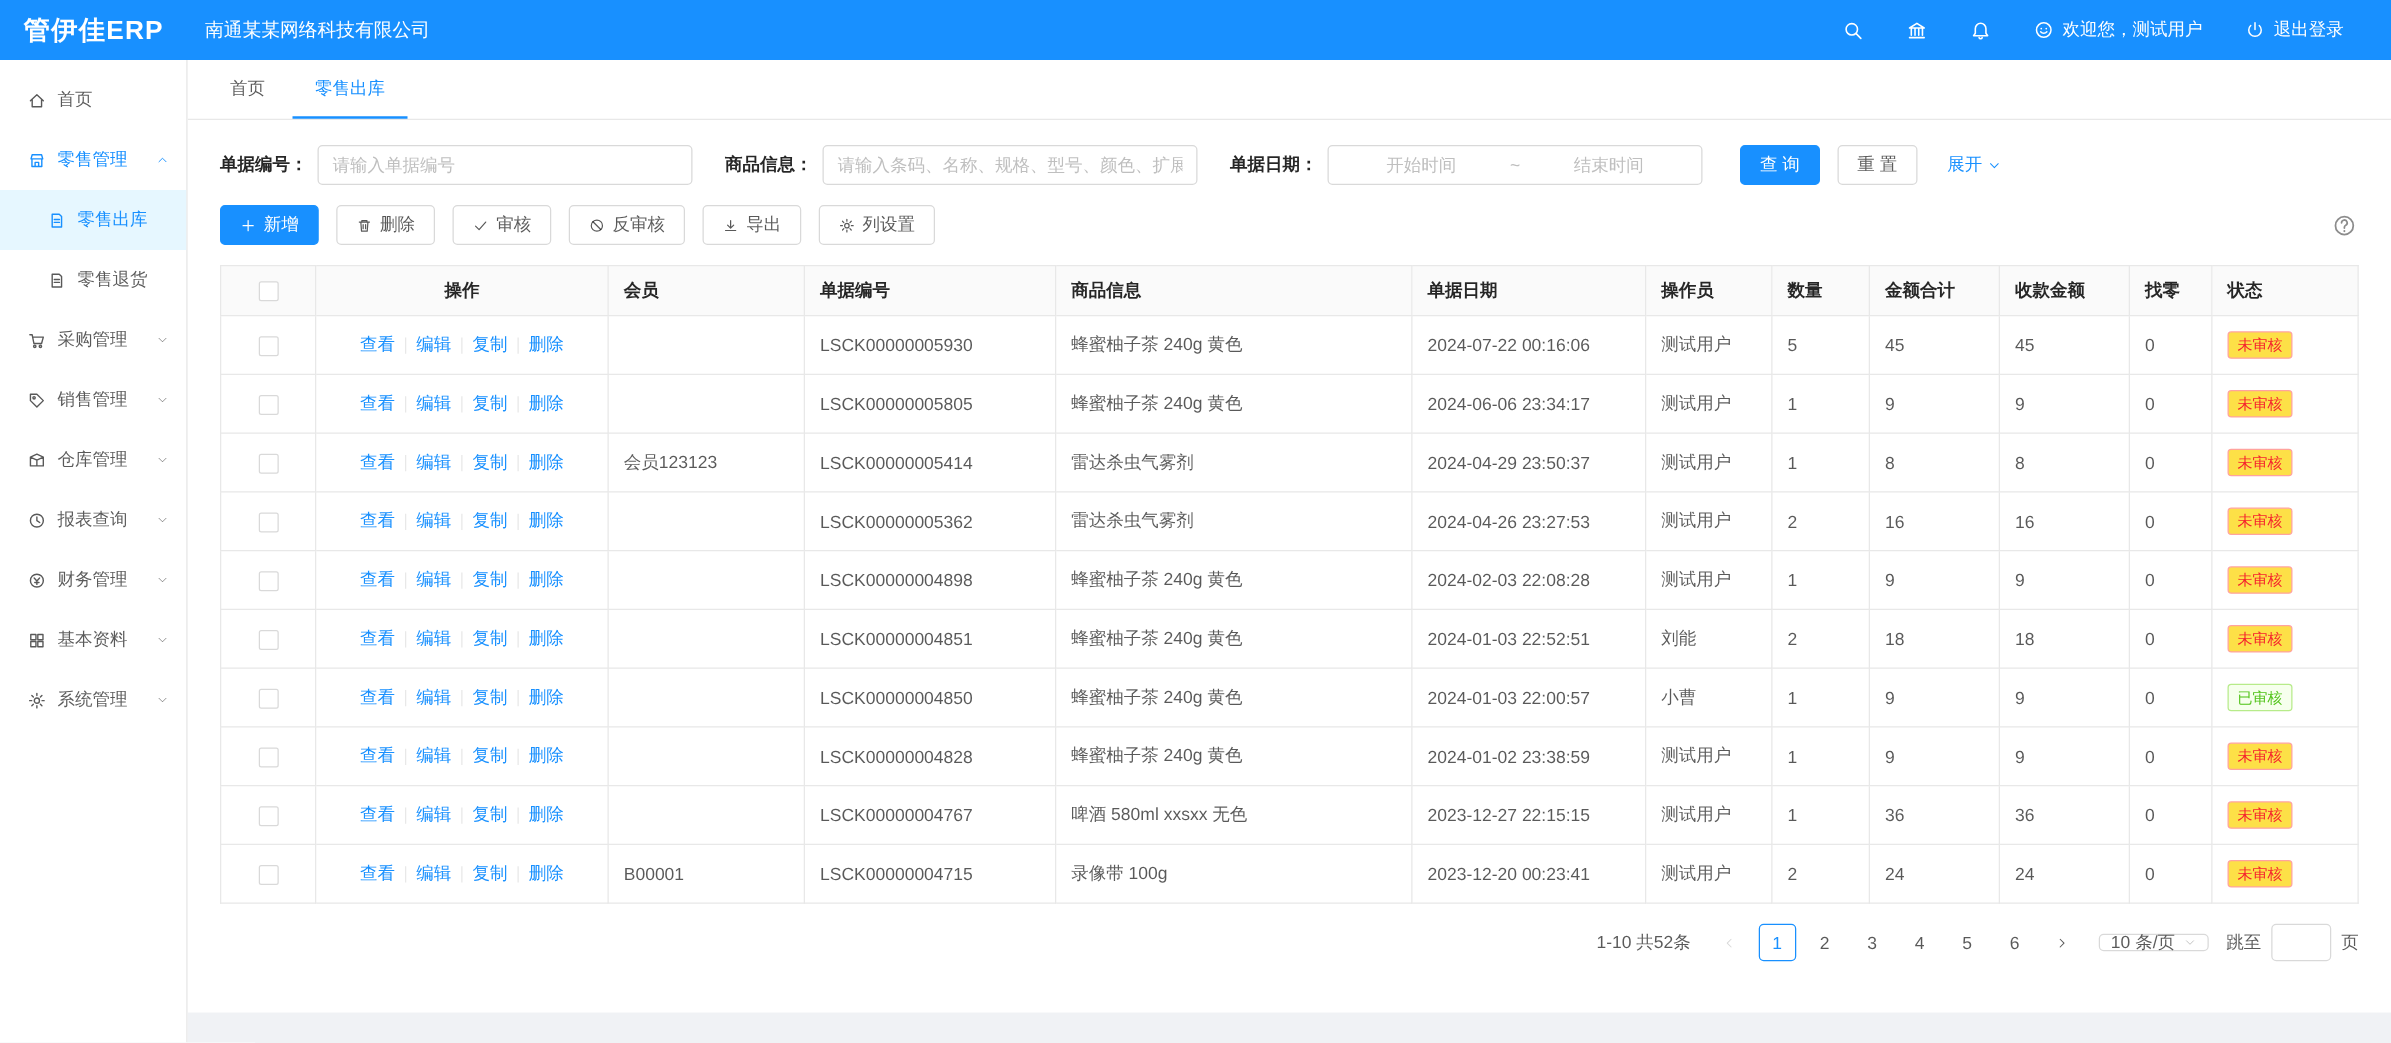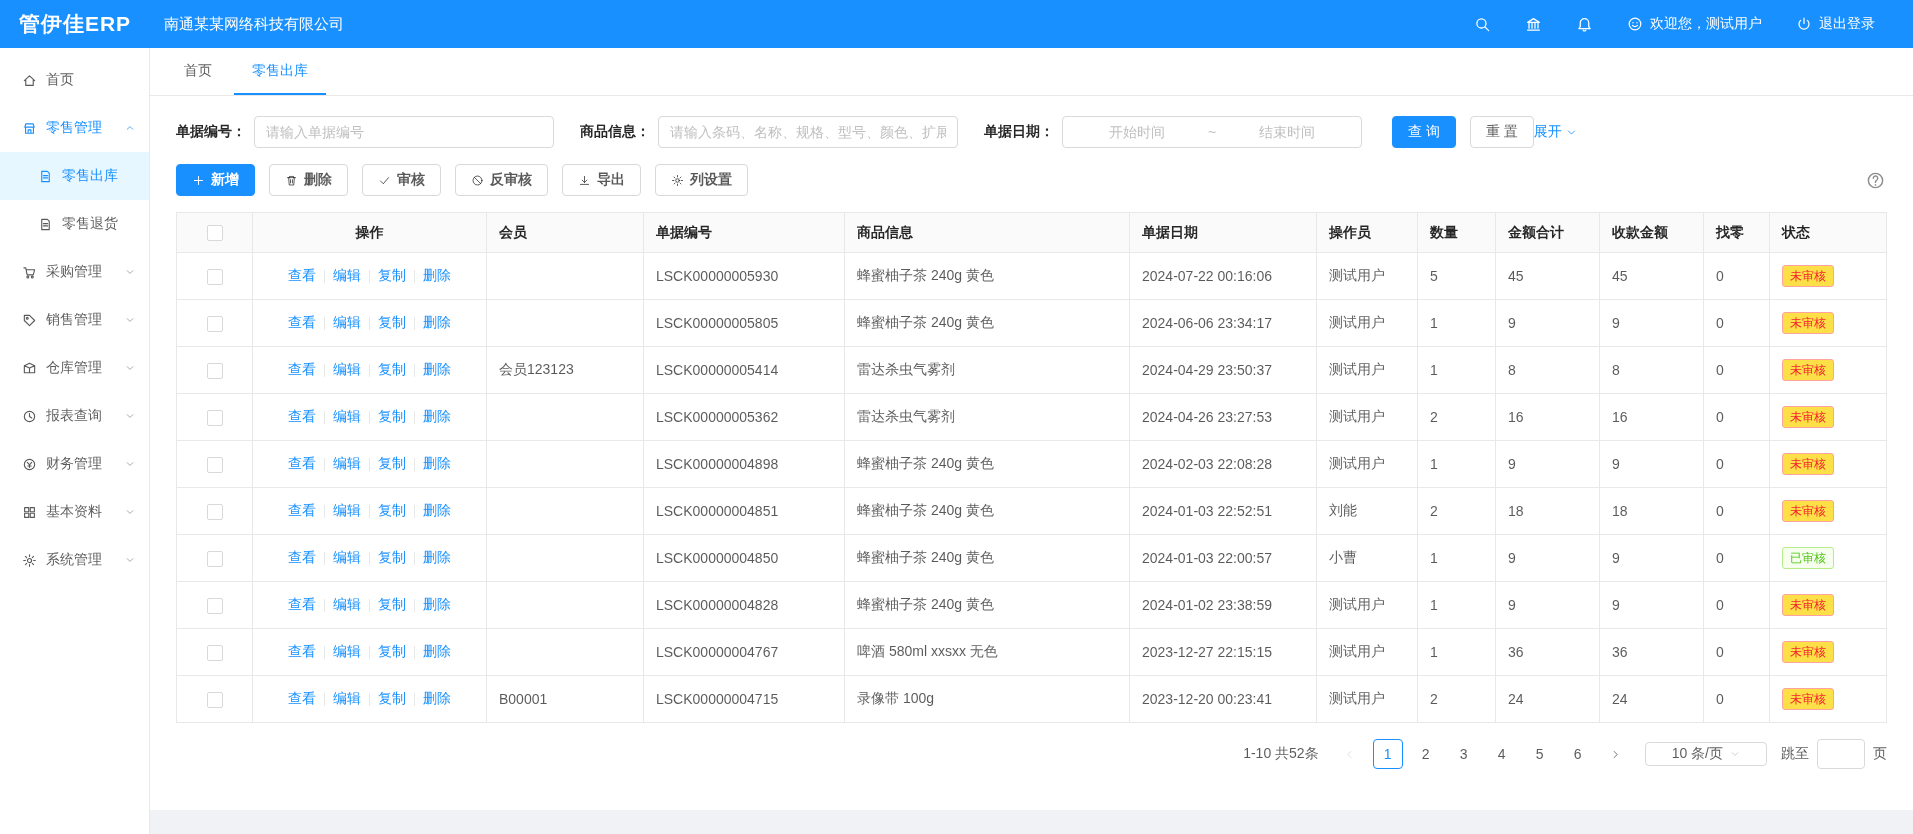--- a/index.html
+++ b/index.html
@@ -59,27 +59,27 @@
   .range-in { border:none; outline:none; flex:1; min-width:0; text-align:center; font-size:14px;
     font-family:inherit; color:rgba(0,0,0,0.65); }
   .range-in::placeholder { color:#bfbfbf; }
   .range-sep { color:#bfbfbf; padding:0 8px; }
   .btn { height:32px; padding:0 15px; border:1px solid #d9d9d9; border-radius:4px; background:#fff;
     color:rgba(0,0,0,0.65); font-size:14px; cursor:pointer; display:inline-flex; align-items:center;
     font-family:inherit; white-space:nowrap; }
   .btn.primary { background:#1890ff; border-color:#1890ff; color:#fff; }
   .filters .btn.primary { margin-left:4px; }
   .filters .btn + .btn { margin-left:14px; }
-  .expand { color:#1890ff; display:inline-flex; align-items:center; margin-left:0; cursor:pointer; white-space:nowrap; }
+  .expand { color:#1890ff; display:inline-flex; align-items:center; margin-left:24px; cursor:pointer; white-space:nowrap; }
   .expand .cicon { display:inline-flex; margin-left:4px; }
   .expand .cicon svg { width:11px; height:11px; }
 
   
   .toolbar { display:flex; align-items:center; margin-top:16px; position:relative; }
-  .toolbar .btn { margin-right:14px;font-weight:bold; }
+  .toolbar .btn { margin-right:14px; }
   .bicon { display:inline-flex; margin-right:6px; }
   .bicon svg { width:13px; height:13px; }
   .help { margin-left:auto; margin-right:2px; display:inline-flex; color:rgba(0,0,0,0.45); cursor:pointer; }
   .help svg { width:19px; height:19px; }
 
   
   table.grid { width:100%; border-collapse:collapse; table-layout:fixed; margin-top:16px; font-size:14px; }
   .grid th, .grid td { border:1px solid #e8e8e8; padding:0 12px; text-align:left; white-space:nowrap;
     overflow:hidden; text-overflow:ellipsis; }
   .grid th { background:#fafafa; height:40px; color:rgba(0,0,0,0.85); font-weight:600; }
@@ -96,22 +96,22 @@
 
   
   .pager { display:flex; align-items:center; justify-content:flex-end; margin-top:16px; color:rgba(0,0,0,0.65); }
   .pg-total { margin-right:12px; }
   .pg-pages { display:inline-flex; align-items:center; }
   .pg-btn { min-width:30px; height:30px; display:inline-flex; align-items:center; justify-content:center;
     border-radius:4px; margin:0 4px; cursor:pointer; border:1px solid transparent; }
   .pg-btn svg { width:11px; height:11px; }
   .pg-btn.active { border-color:#1890ff; color:#1890ff; background:#fff; }
   .pg-btn.disabled { color:#d9d9d9; cursor:default; }
-  .pg-size { height:24px; border:1px solid #d9d9d9; border-radius:4px; display:inline-flex; align-items:center;
-    padding:0 26px; margin-left:10px; cursor:pointer; white-space:nowrap; }
+  .pg-size { height:14px; border:1px solid #d9d9d9; border-radius:4px; display:inline-flex; align-items:center;
+    padding:0 9px; margin-left:10px; cursor:pointer; white-space:nowrap; }
   .pg-caret { display:inline-flex; margin-left:7px; color:#bfbfbf; }
   .pg-caret svg { width:10px; height:10px; }
   .pg-jump { display:inline-flex; align-items:center; margin-left:14px; white-space:nowrap; }
   .pg-input { width:48px; height:30px; border:1px solid #d9d9d9; border-radius:4px; margin:0 8px;
     outline:none; padding:0 6px; font-family:inherit; font-size:14px; }
 </style>
 </head>
 <body>
 
 <div class="app">

